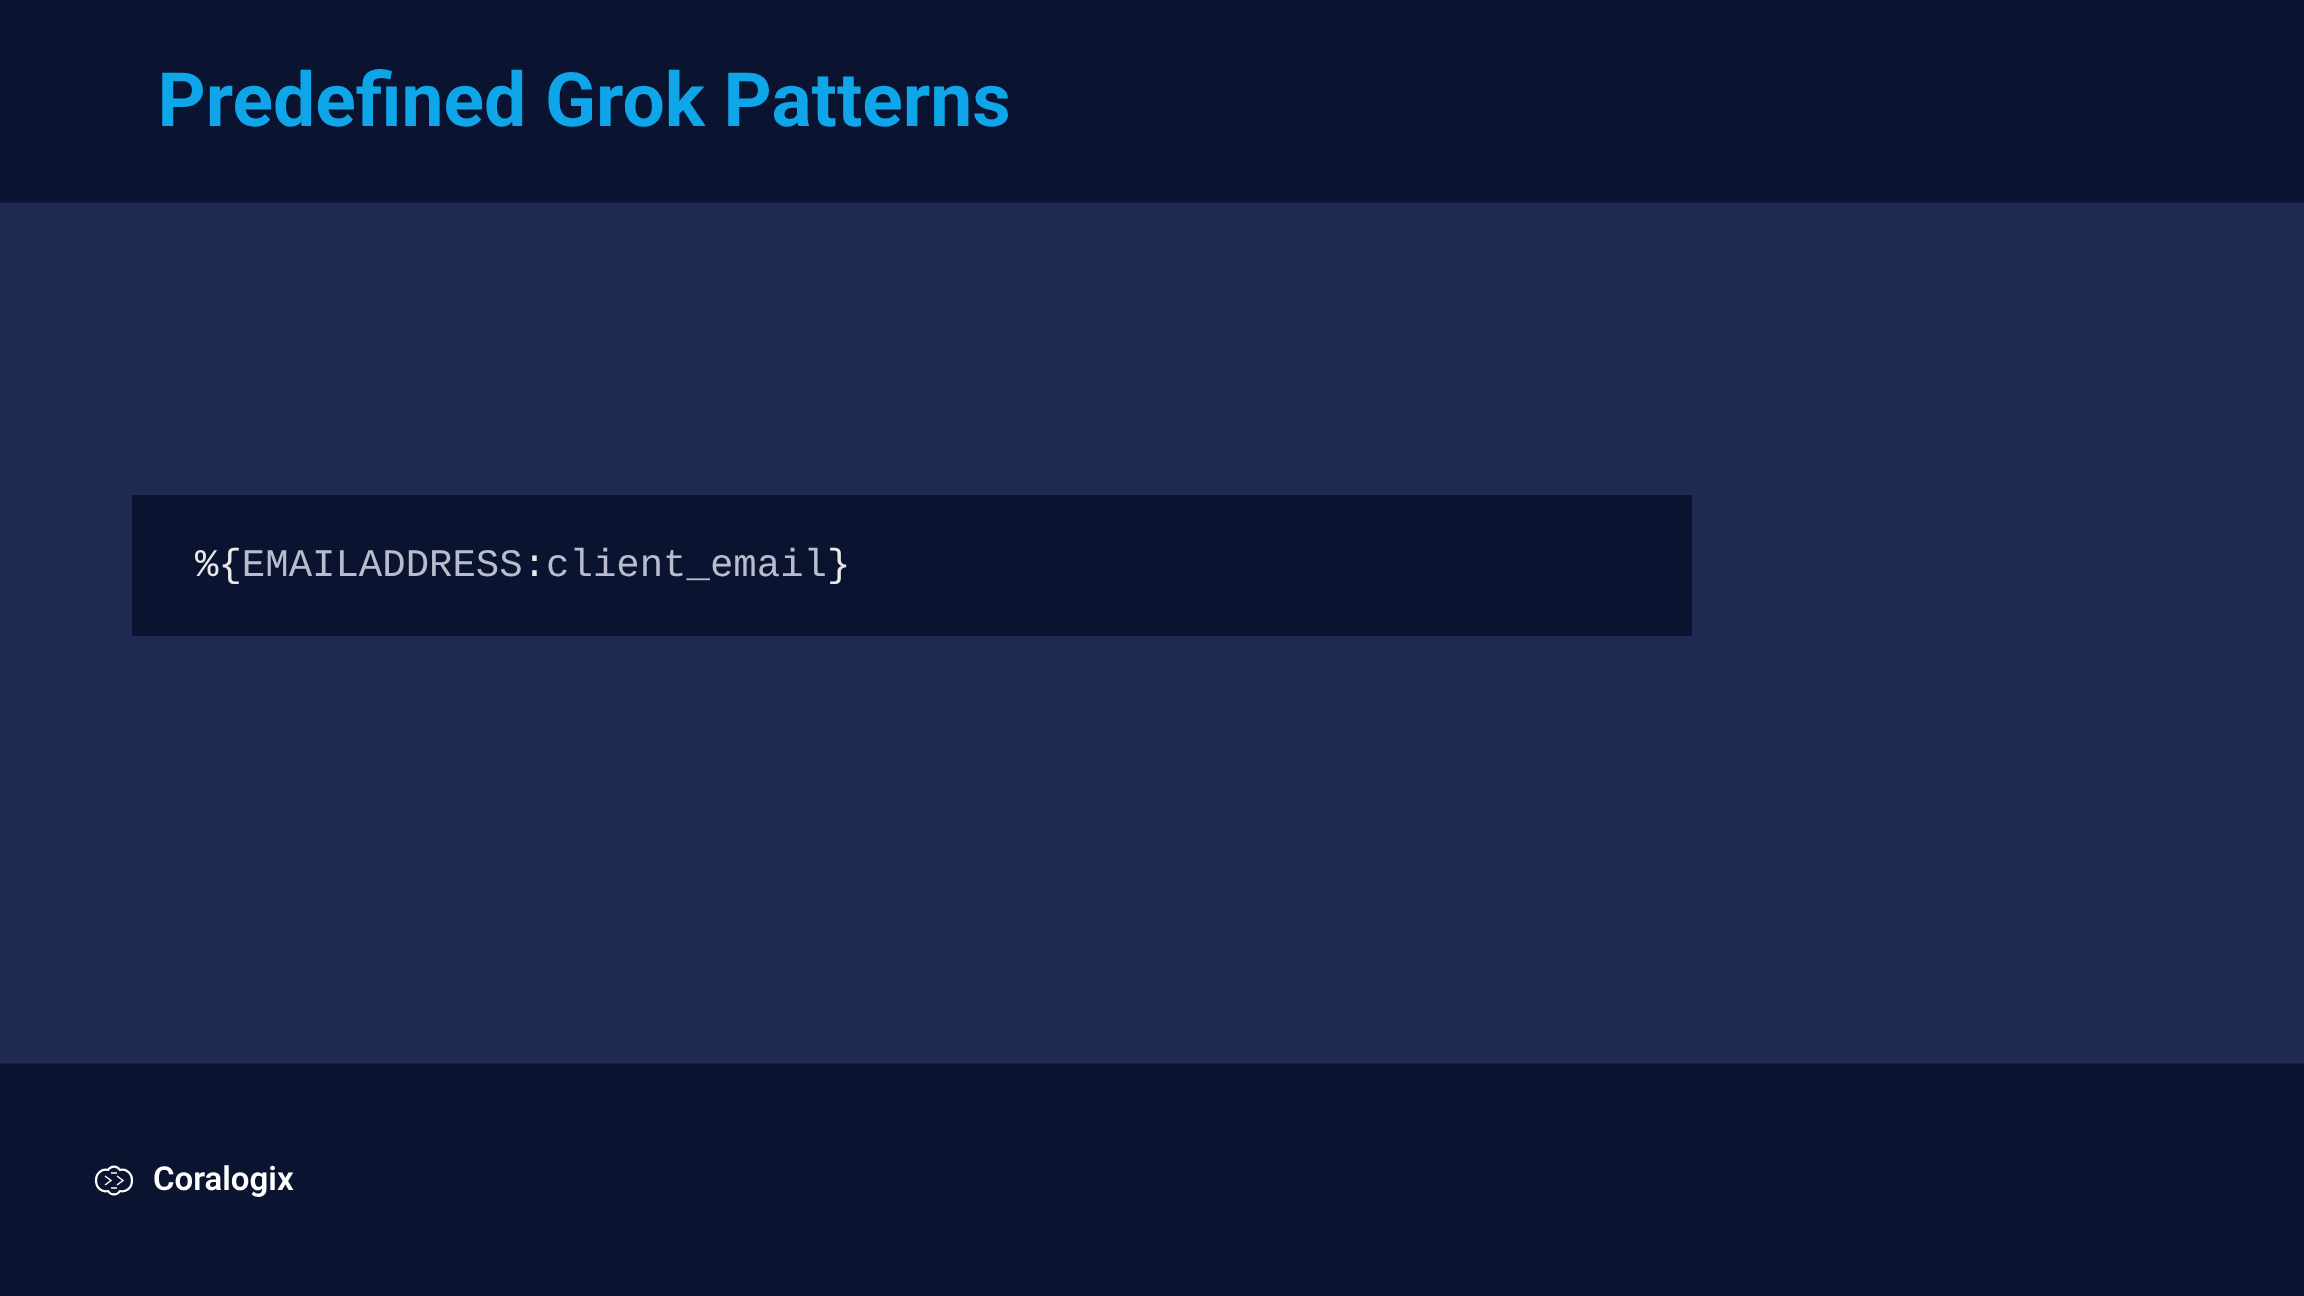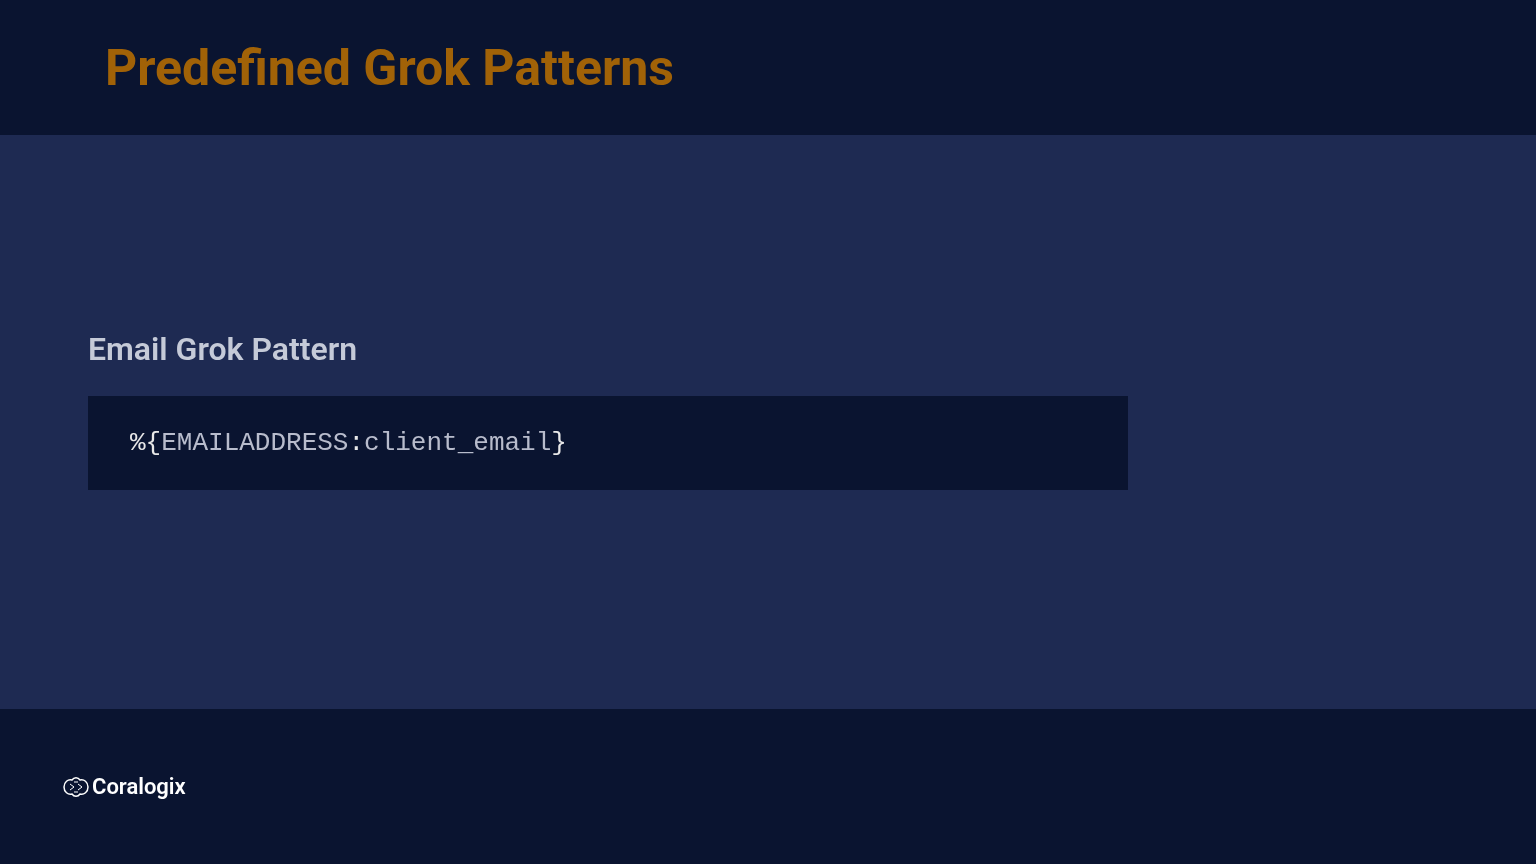--- a/index.html
+++ b/index.html
@@ -16,21 +16,21 @@
       position: relative;
     }
     .header {
       background: #0a1430;
       height: 135px;
       display: flex;
       align-items: center;
       padding-left: 105px;
     }
     .header-title {
-      color: #a16207;
+      color: #0ea5e9;
       font-size: 50px;
       font-weight: 700;
     }
     .content {
       padding: 195px 0 0 88px;
     }
     .section-title {
       color: #c5cad8;
       font-size: 32px;
       font-weight: 600;
@@ -64,40 +64,40 @@
       width: 100%;
       height: 155px;
       background: #0a1430;
       display: flex;
       align-items: center;
       padding-left: 60px;
     }
     .logo-container {
       display: flex;
       align-items: center;
+      gap: 10px;
     }
     .logo-icon {
       width: 32px;
       height: 26px;
     }
     .logo-text {
       color: #ffffff;
       font-size: 22px;
       font-weight: 600;
     }
   </style>
 </head>
 <body>
 
 <div class="header">
   <h1 class="header-title">Predefined Grok Patterns</h1>
 </div>
 
 <div class="content">
-  <h2 class="section-title">Email Grok Pattern</h2>
   <div class="code-block">
     <span class="code-content"><span class="code-bracket">%{</span><span class="code-keyword">EMAILADDRESS</span><span class="code-bracket">:</span><span class="code-value">client_email</span><span class="code-bracket">}</span></span>
   </div>
 </div>
 
 <div class="footer">
   <div class="logo-container">
     <svg class="logo-icon" viewBox="0 0 32 26" fill="none">
       <path d="M4 13 C4 8, 8 5, 12 6 C14 3, 18 3, 20 6 C24 5, 28 8, 28 13 C28 18, 24 21, 20 20 C18 23, 14 23, 12 20 C8 21, 4 18, 4 13 Z" stroke="#ffffff" stroke-width="1.5" fill="none"></path>
       <path d="M10 10 L14 13 L10 16 M18 10 L22 13 L18 16 M14 8 L18 8 M14 18 L18 18" stroke="#ffffff" stroke-width="1" fill="none"></path>

